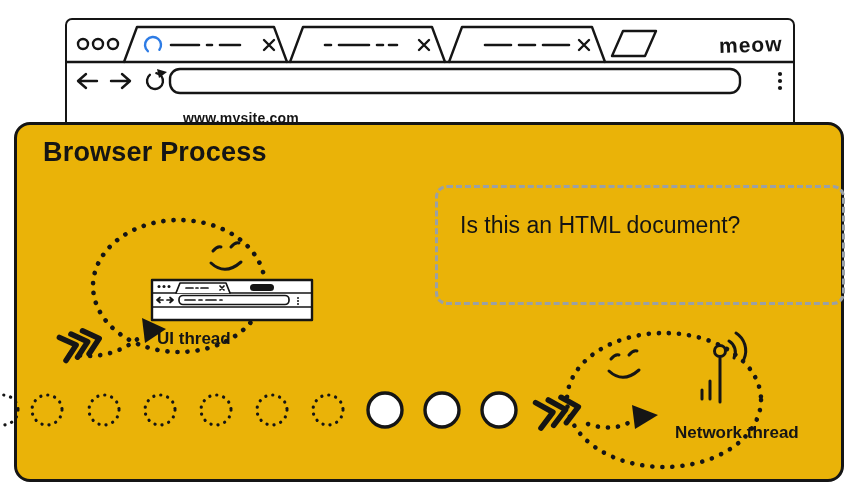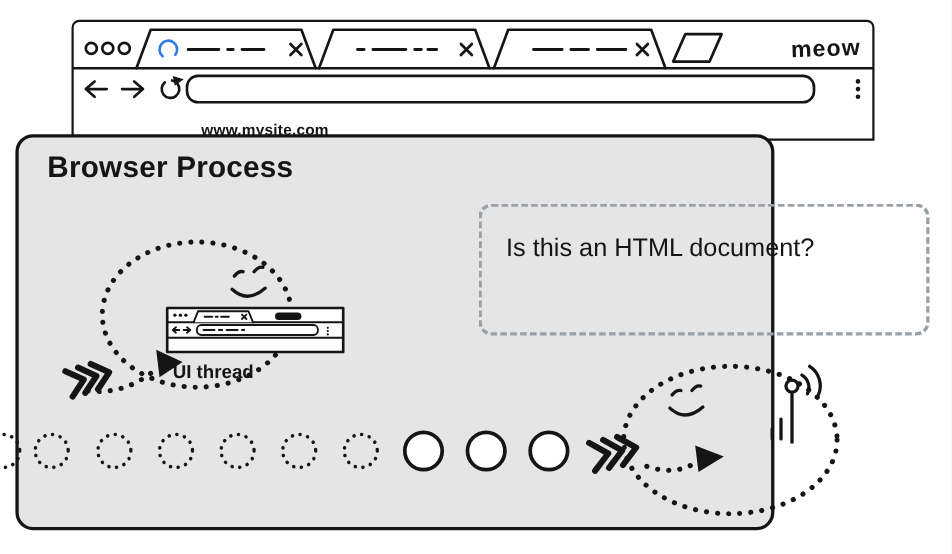--- a/index.html
+++ b/index.html
@@ -22,22 +22,22 @@
     position:absolute;right:10px;top:13px;font-size:21px;font-weight:800;
     letter-spacing:1px;transform:rotate(-2deg);color:var(--ink);
   }
   .bw-url{
     position:absolute;left:116px;top:52px;height:20px;line-height:20px;
     font-size:14px;font-weight:700;letter-spacing:.2px;color:var(--ink);margin-top:36px;
   }
 
   
   .process-box{
-    position:absolute;left:14px;top:122px;width:690px;height:360px;
-    border:3px solid var(--ink);border-radius:16px;background:#e5e5e5;
+    position:absolute;left:14px;top:122px;width:830px;height:360px;
+    border:3px solid var(--ink);border-radius:16px;background:#eab308;
   }
   .process-title{
     position:absolute;left:26px;top:12px;font-size:27px;font-weight:700;
     letter-spacing:.2px;color:var(--ink);
   }
   .bubble{
     position:absolute;left:418px;top:60px;width:410px;height:120px;
     border:3px dashed var(--bubble-border);border-radius:12px;
     padding:17px 22px;font-size:23px;line-height:40px;color:#141414;
   }
@@ -202,15 +202,16 @@
           <circle class="fw" cx="706" cy="229" r="5.5"></circle>
           <path d="M 715,219 a 13,13 0 0 1 5,17"></path>
           <path d="M 722,211 a 21,21 0 0 1 8,26"></path>
           <line x1="688" y1="268" x2="688" y2="277"></line>
           <line x1="696" y1="259" x2="696" y2="277"></line>
         </g>
       </g>
     </svg>
 
     <div class="thread-label ui">UI thread</div>
+    <div class="thread-label net">Network thread</div>
   </section>
 
 </div>
 
 </body></html>

